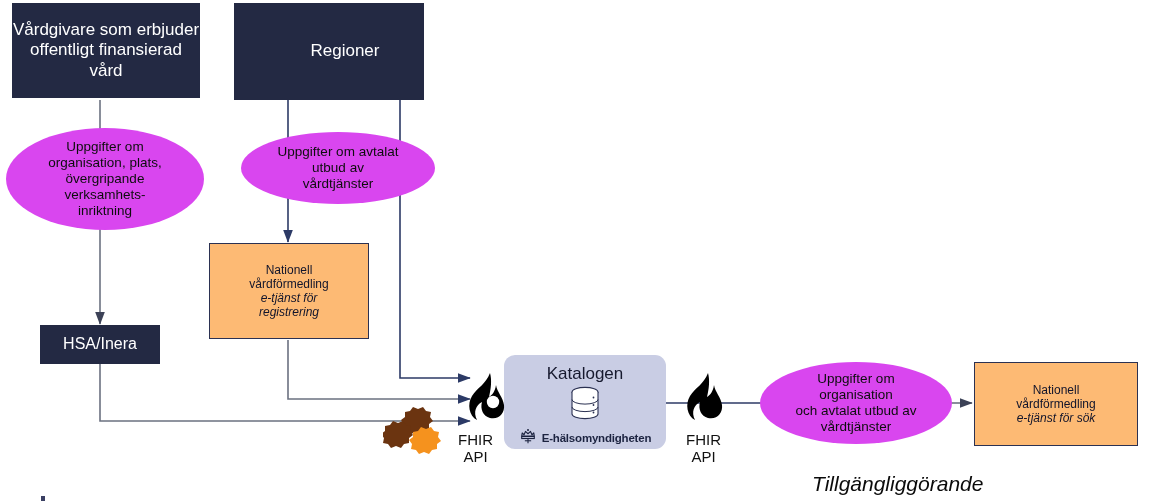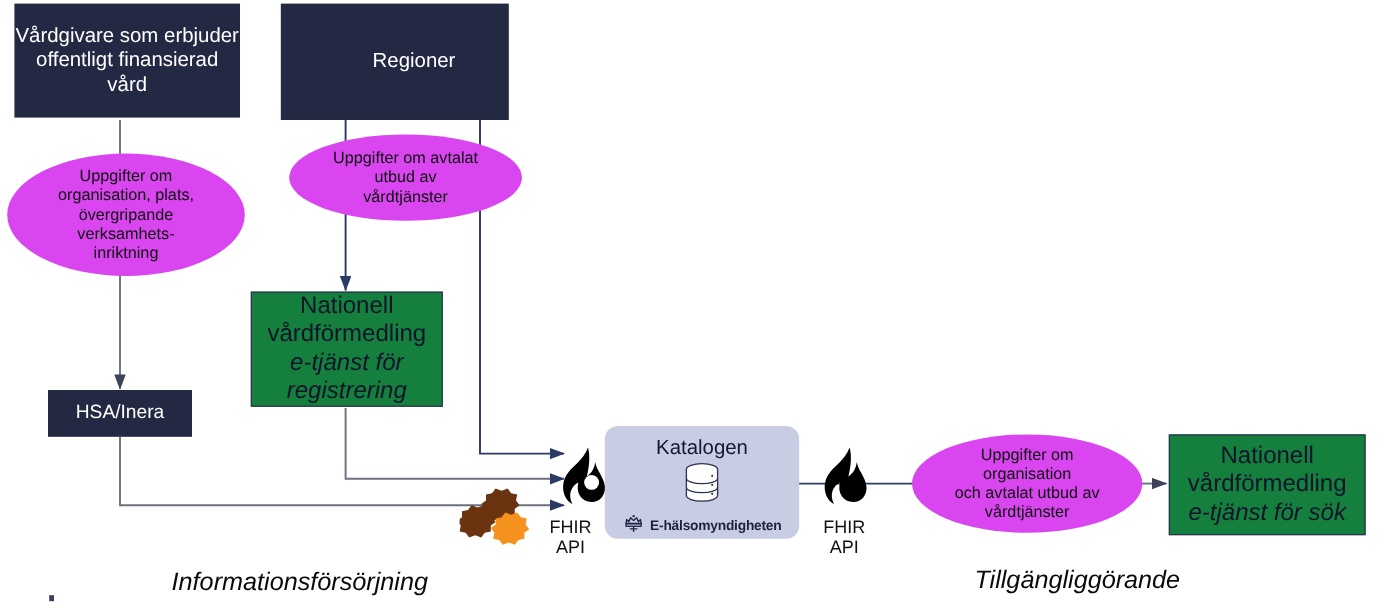--- a/index.html
+++ b/index.html
@@ -34,24 +34,24 @@
   }
   
   .ellipse {
     background: #d946ef;
     border-radius: 50%;
     color: #0d0d0d;
     font-size: 13.5px;
   }
   
   .box-service {
-    background: #15803d;
+    background: #fdba74;
     border: 1.3px solid #2b3152;
     color: #11142b;
-    font-size: 20px;
+    font-size: 12px;
   }
   
   .box-katalog {
     background: #c9cde4;
     border-radius: 11px;
     flex-direction: column;
     color: #16192e;
   }
   .ital { font-style: italic; }
   .phase-label {
@@ -148,21 +148,21 @@
   <div class="node ellipse" style="left:6px;   top:128px; width:198px; height:102px;">
     <span>
       <span>Uppgifter om</span><br>
       <span>organisation, plats,</span><br>
       <span>övergripande</span><br>
       <span class="spell">verksamhets-</span><br>
       <span class="spell">inriktning</span>
     </span>
   </div>
 
-  <div class="node ellipse" style="left:241px; top:112px; width:194px; height:72px;">
+  <div class="node ellipse" style="left:241px; top:132px; width:194px; height:72px;">
     <span>
       <span>Uppgifter om avtalat</span><br>
       <span>utbud av</span><br>
       <span>vårdtjänster</span>
     </span>
   </div>
 
   <div class="node box-service" style="left:209px; top:243px; width:160px; height:96px;">
     <span>
       <span>Nationell</span><br>
@@ -250,18 +250,17 @@
       <g fill="#6b3410">
         <path d="M30,2 l5,2 l5,-2 l3,4 l5,1 l-1,5 l3,4 l-4,3 l0,5 l-5,1 l-3,4 l-5,-2 l-5,2 l-3,-4 l-5,-1 l1,-5 l-3,-4 l4,-3 l0,-5 l5,-1 z"></path>
         <path d="M10,16 l5,2 l5,-2 l3,4 l5,1 l-1,5 l3,4 l-4,3 l0,5 l-5,1 l-3,4 l-5,-2 l-5,2 l-3,-4 l-5,-1 l1,-5 l-3,-4 l4,-3 l0,-5 l5,-1 z"></path>
       </g>
       <g fill="#f5921e">
         <path d="M38,22 l5,2 l5,-2 l3,4 l5,1 l-1,5 l3,4 l-4,3 l0,5 l-5,1 l-3,4 l-5,-2 l-5,2 l-3,-4 l-5,-1 l1,-5 l-3,-4 l4,-3 l0,-5 l5,-1 z"></path>
       </g>
     </svg>
   </span>
 
-  <span class="phase-label" style="left:143px; top:474px;">Informationsförsörjning</span>
   <span class="phase-label" style="left:812px; top:472px;">Tillgängliggörande</span>
 
   <span class="tiny-mark" style="left:41px; top:496px;"></span>
 
 </div>
 
 </body></html>

